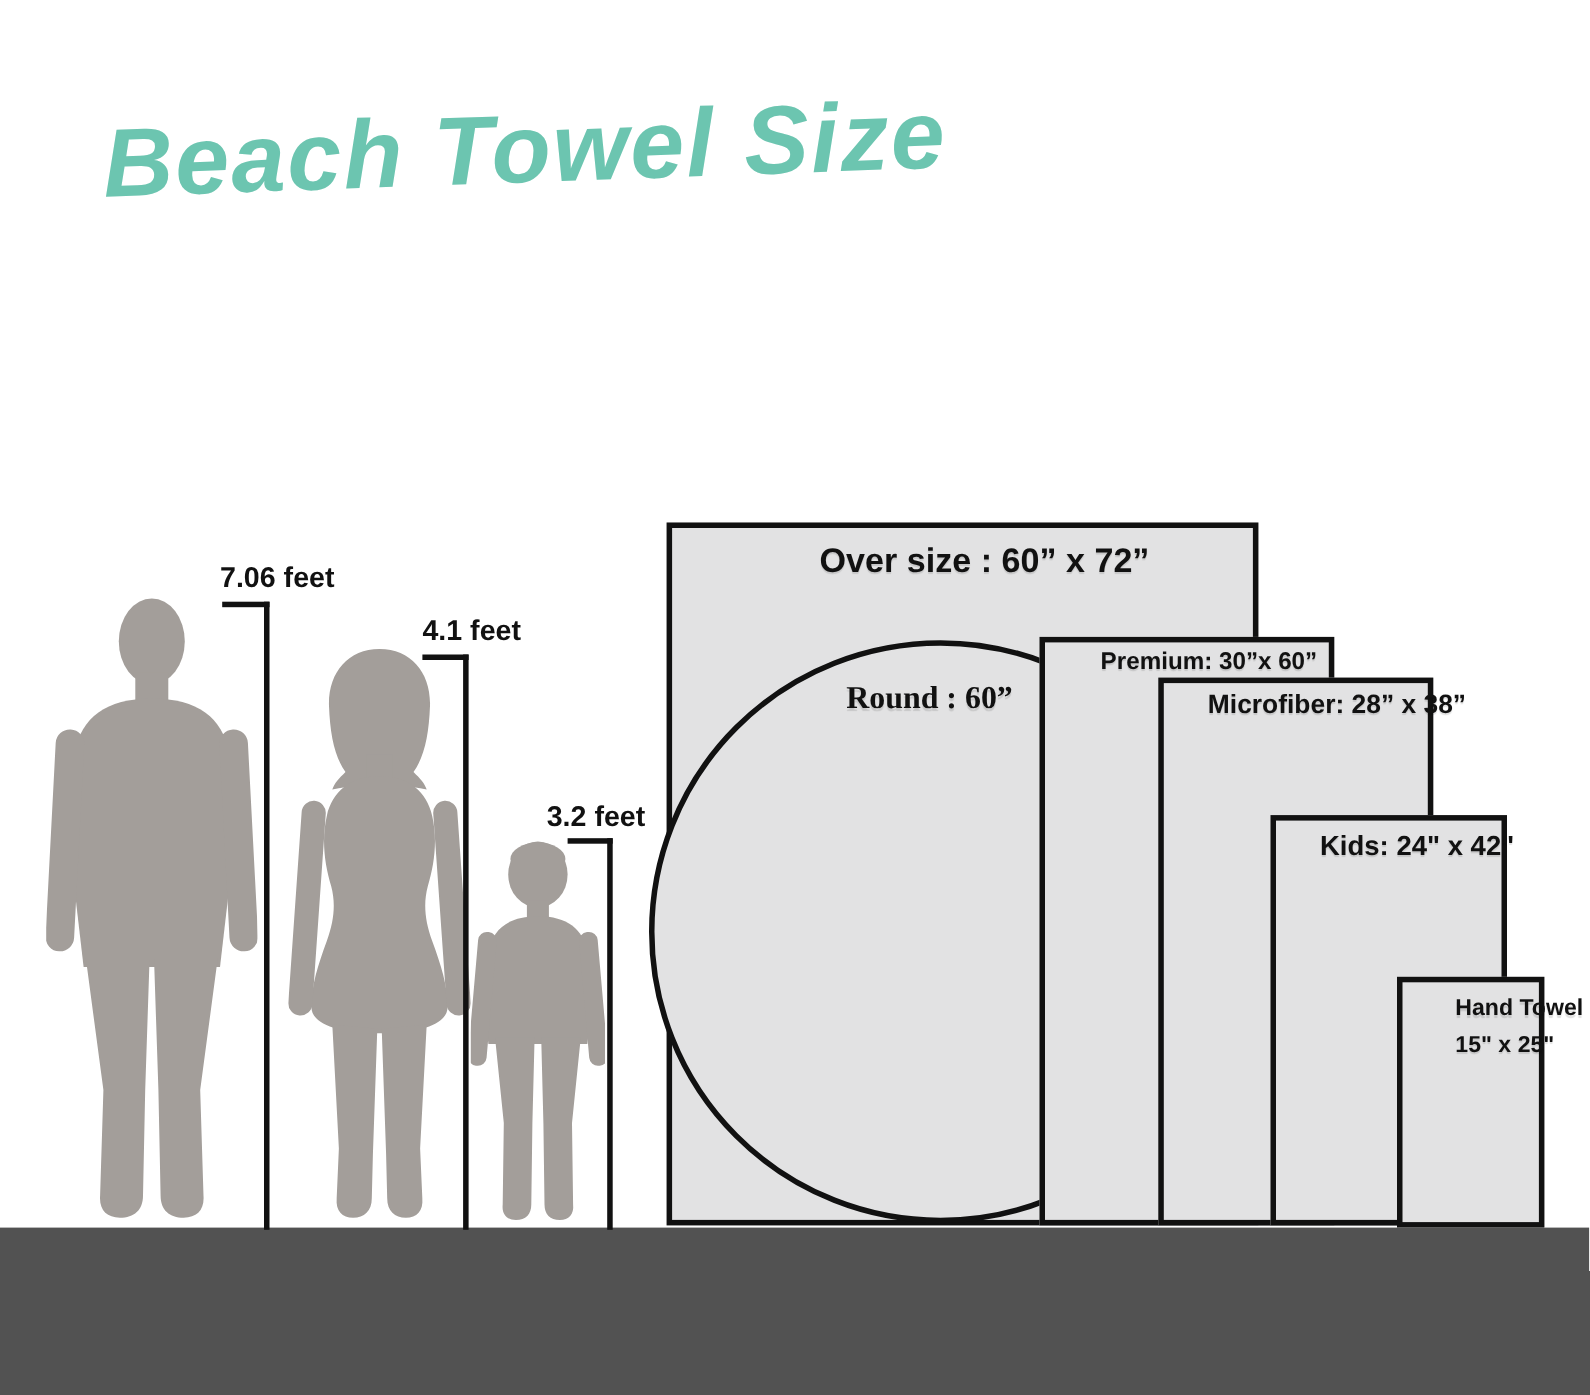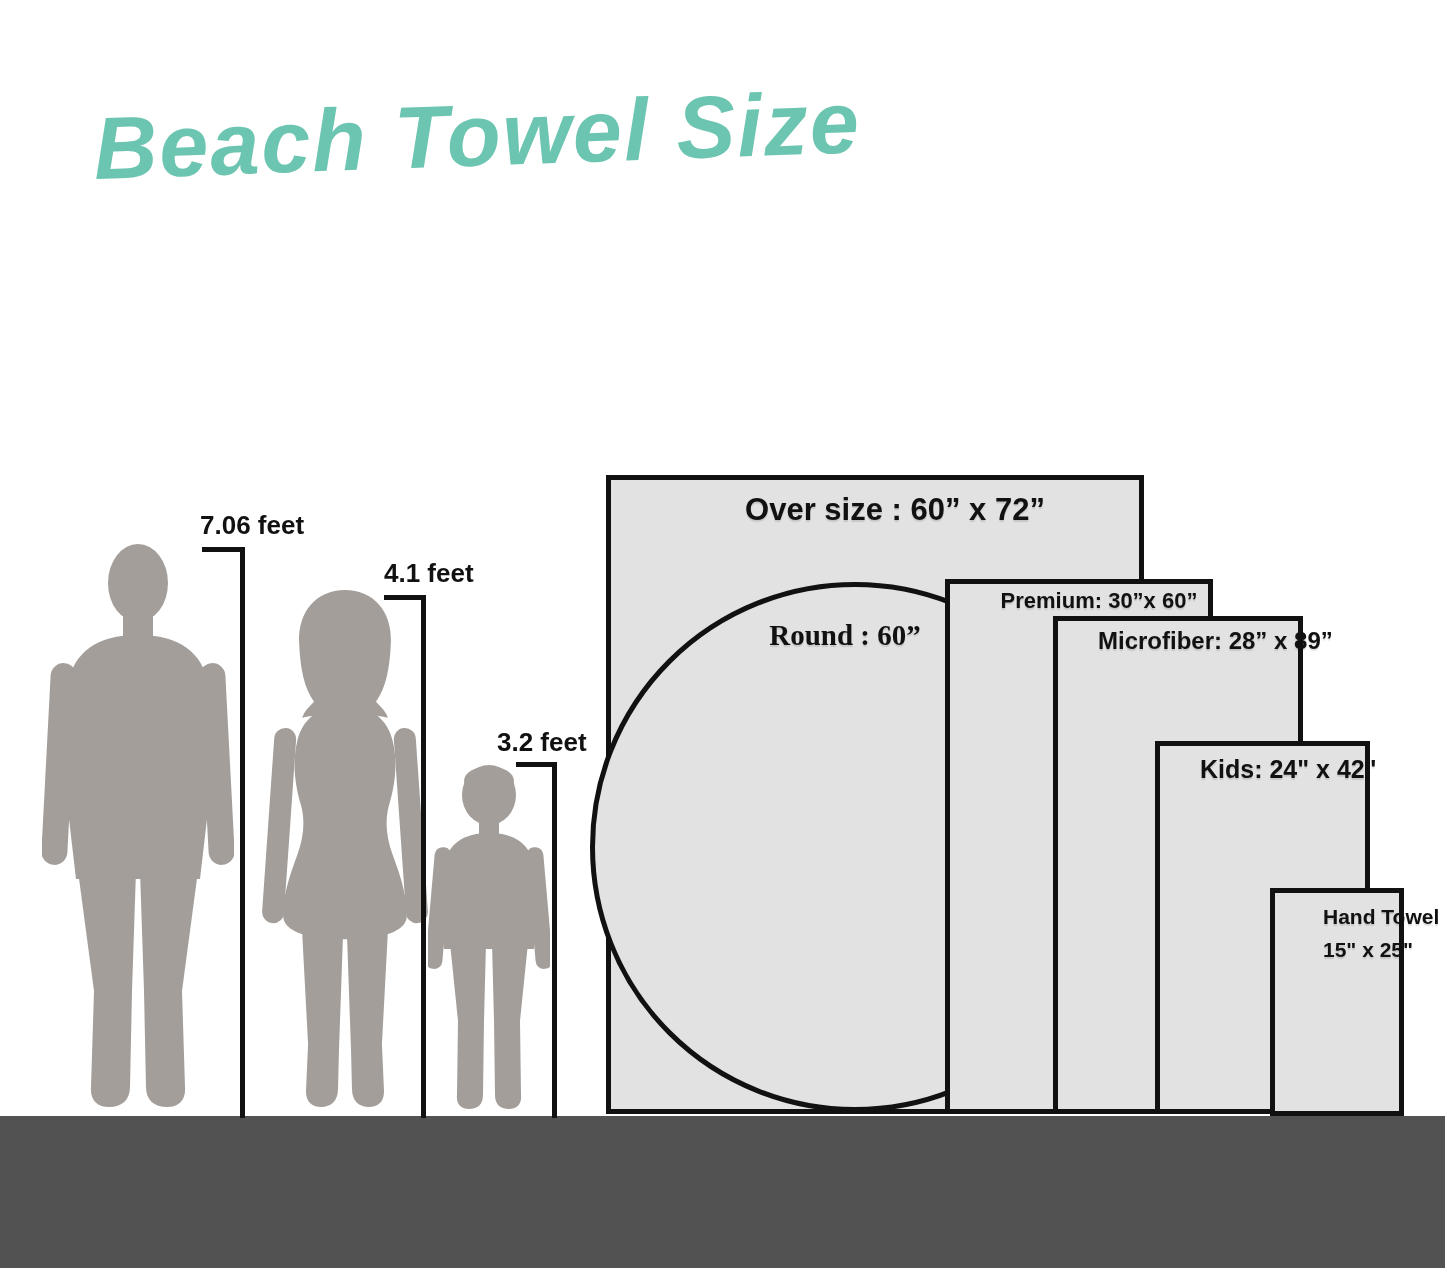--- a/index.html
+++ b/index.html
@@ -79,21 +79,21 @@
 
   <div class="towel towel-round">
     <div class="lbl">Round : 60”</div>
   </div>
 
   <div class="towel towel-premium">
     <div class="lbl">Premium: 30”x 60”</div>
   </div>
 
   <div class="towel towel-microfiber">
-    <div class="lbl">Microfiber: 28” x 89”</div>
+    <div class="lbl">Microfiber: 28” x 38”</div>
   </div>
 
   <div class="towel towel-kids">
     <div class="lbl">Kids: 24" x 42"</div>
   </div>
 
   <div class="towel towel-hand">
     <div class="lbl">Hand Towel</div>
     <div class="lbl">15" x 25"</div>
   </div>

